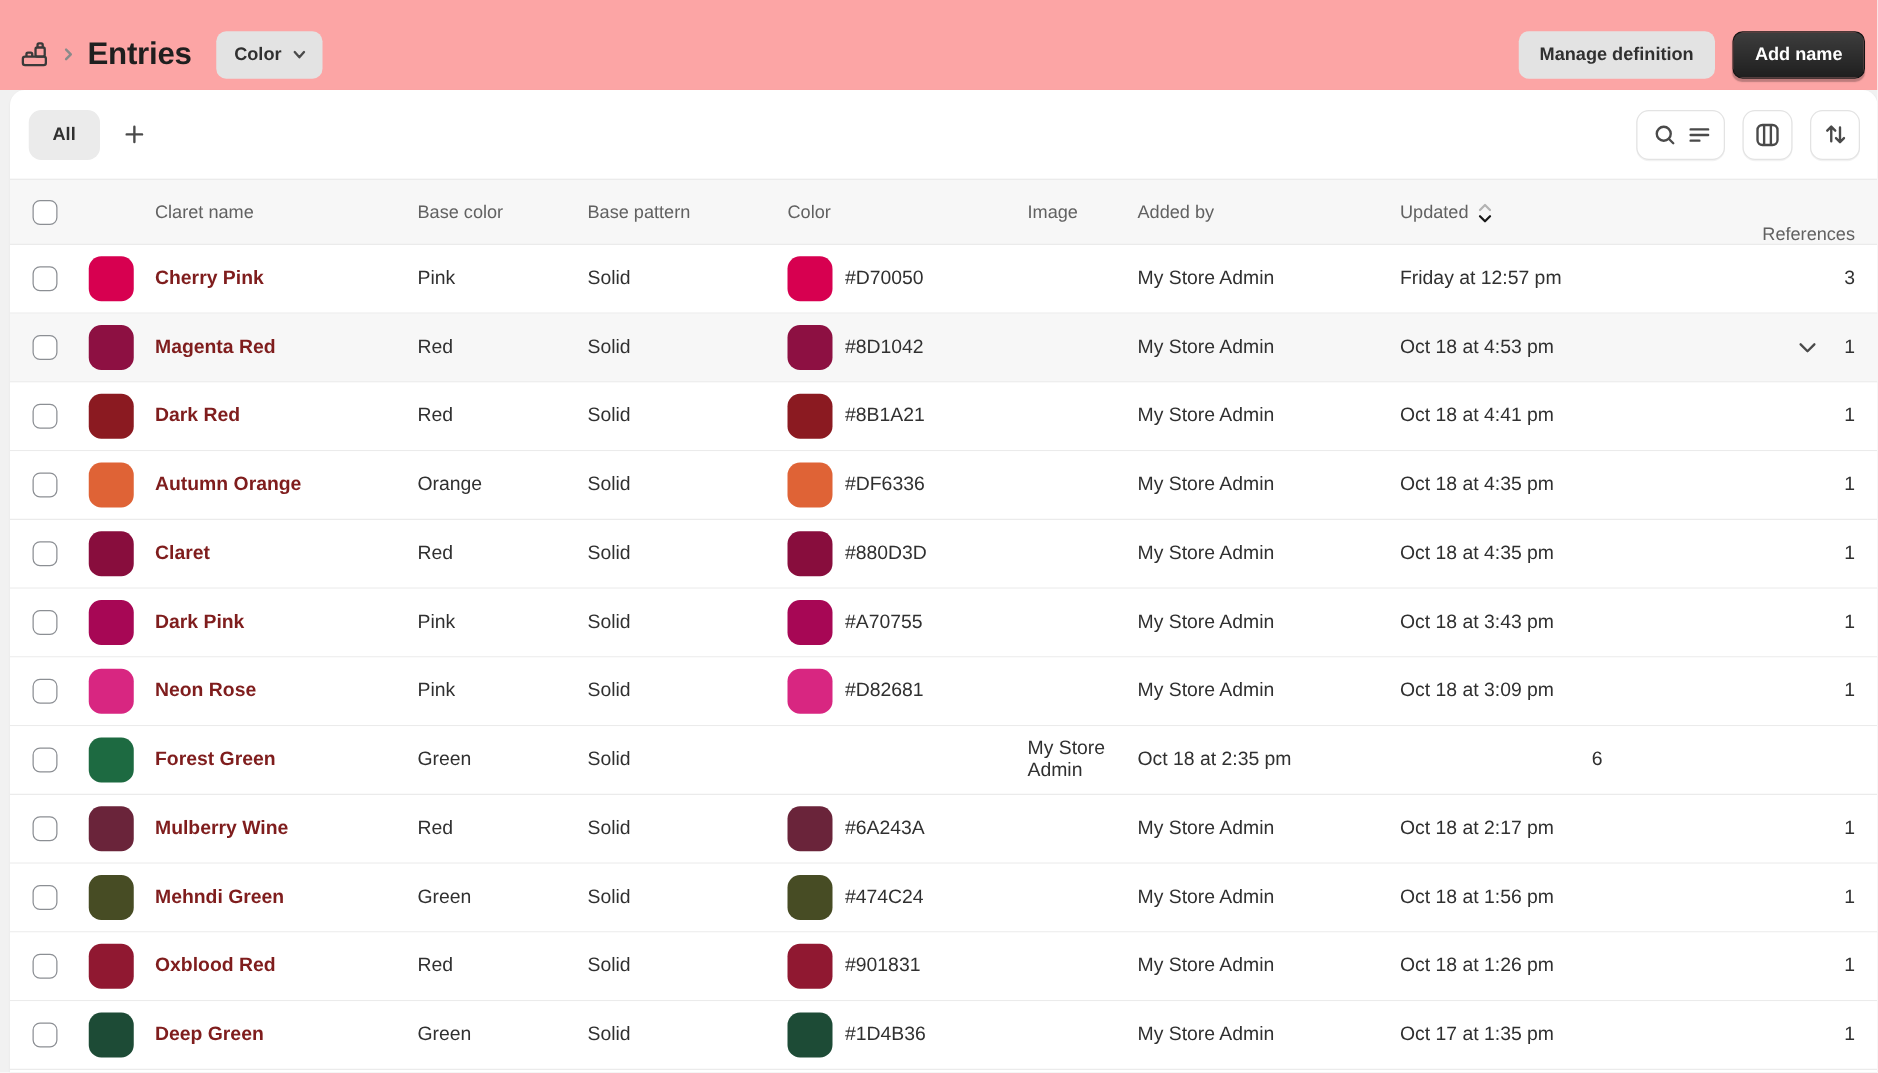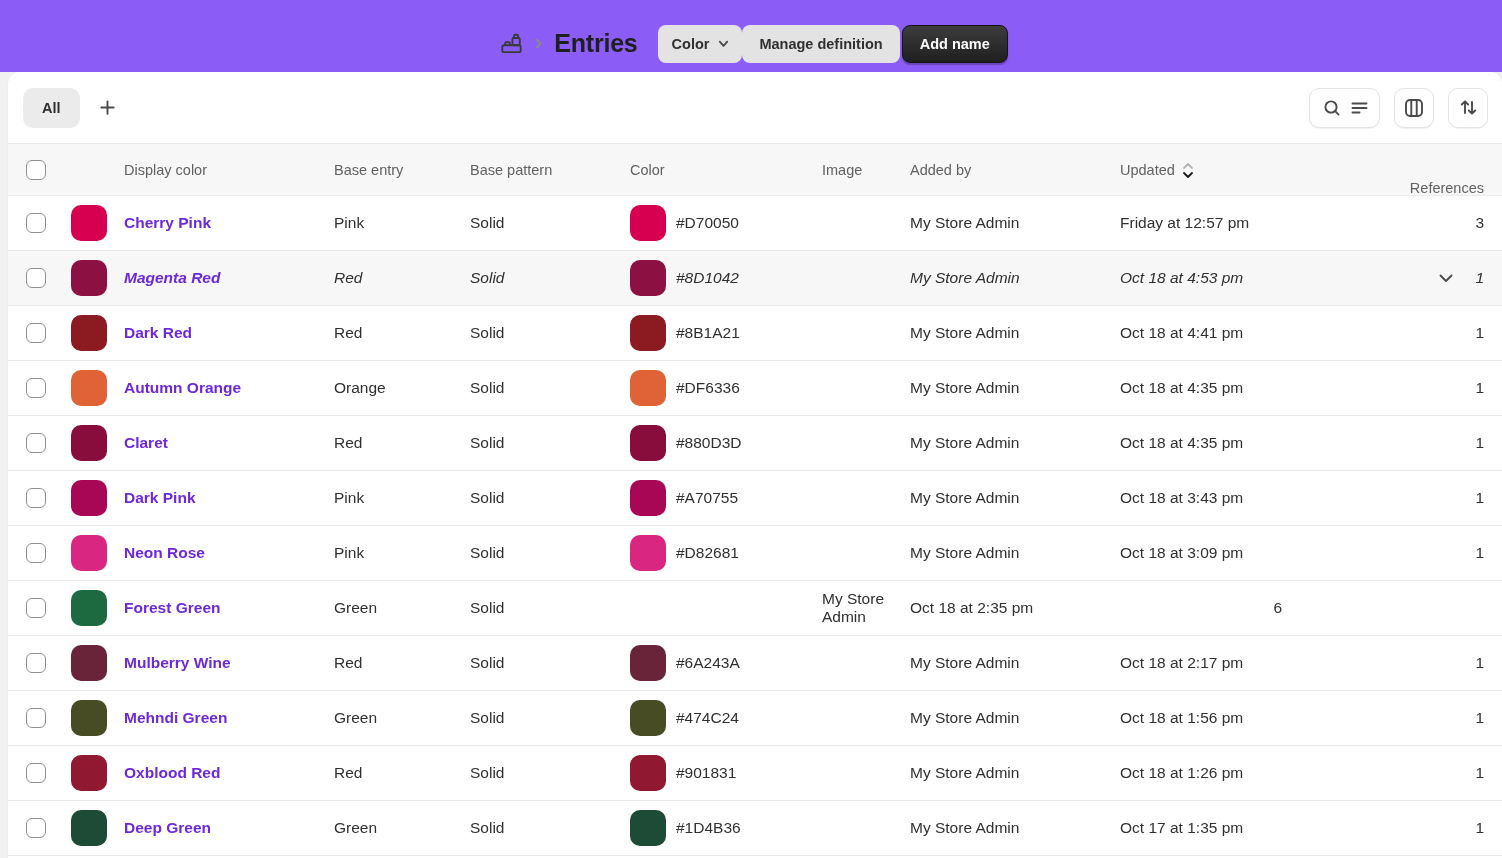--- a/index.html
+++ b/index.html
@@ -9,39 +9,39 @@
     background: #f1f1f1;
     color: #303030;
     -webkit-font-smoothing: antialiased;
   }
 
   
   .page-header {
     height: 72px;
     display: flex;
     align-items: center;
-    justify-content: center;
+    justify-content: space-between;
     padding: 15px 10px 0 16px;
-    background: #8b5cf6;
+    background: #fca5a5;
   }
   .ph-left { display: flex; align-items: center; }
   .crumb-icon { display: inline-flex; margin-right: 9px; }
   .crumb-sep { display: inline-flex; margin-right: 9px; }
   .page-title { font-size: 25px; font-weight: 700; color: #1f1f1f; letter-spacing: -0.2px; }
   .type-pill {
     margin-left: 20px;
     display: inline-flex; align-items: center; gap: 8px;
     background: #e3e3e3;
     border: none; border-radius: 8px;
     height: 38px; padding: 0 12px 0 14px;
     font-size: 14.5px; font-weight: 700; color: #303030;
     cursor: pointer;
     font-family: inherit;
   }
-  .ph-right { display: flex; align-items: center; gap: 2px; }
+  .ph-right { display: flex; align-items: center; gap: 14px; }
   .btn {
     height: 38px; border-radius: 8px; border: none;
     font-size: 14.5px; font-weight: 700; font-family: inherit;
     padding: 0 17px; cursor: pointer;
   }
   .btn-secondary { background: #e3e3e3; color: #303030; }
   .btn-primary {
     background: linear-gradient(180deg, #3d3d3d, #1f1f1f);
     color: #ffffff;
     border: 1px solid #141414;
@@ -106,29 +106,29 @@
     color: #616161;
   }
   .trow {
     height: 55px;
     border-bottom: 1px solid #ebebeb;
     background: #ffffff;
     font-size: 15.5px;
     color: #303030;
     cursor: pointer;
   }
-  .trow.highlighted { background: #f7f7f7; font-style: italic; }
+  .trow.highlighted { background: #f7f7f7; }
   .cell { display: flex; align-items: center; min-width: 0; }
   .cell.c1 { padding-left: 18px; }
   .cell.c2 { padding-left: 17px; }
   .cell.c10 { justify-content: flex-end; padding-right: 18px; gap: 22px; }
   .cell.c6 { padding-left: 2px; gap: 10px; }
   .hcell { white-space: nowrap; }
   .hcell.sortable { display: flex; align-items: center; gap: 7px; cursor: pointer; }
-  .name { font-weight: 700; color: #6d28d9; }
+  .name { font-weight: 700; color: #7f1d1d; }
   .checkbox {
     width: 20px; height: 20px;
     border: 1.6px solid #8c8f94;
     border-radius: 6px;
     background: #ffffff;
     display: inline-block;
     cursor: pointer;
   }
   .swatch {
     width: 36px; height: 36px;
@@ -206,24 +206,24 @@
     </div>
   </div>
 
   <div id="entries-table">
       <div class="thead-row">
   <div class="cell c1">
           <span class="checkbox"></span>
         </div>
   <div class="cell c2"></div>
         <div class="cell c3">
-          <span class="hcell">Display color</span>
+          <span class="hcell">Claret name</span>
         </div>
         <div class="cell c4">
-          <span class="hcell">Base entry</span>
+          <span class="hcell">Base color</span>
         </div>
         <div class="cell c5">
           <span class="hcell">Base pattern</span>
         </div>
         <div class="cell c6">
           <span class="hcell">Color</span>
         </div>
         <div class="cell c7">
           <span class="hcell">Image</span>
         </div>

